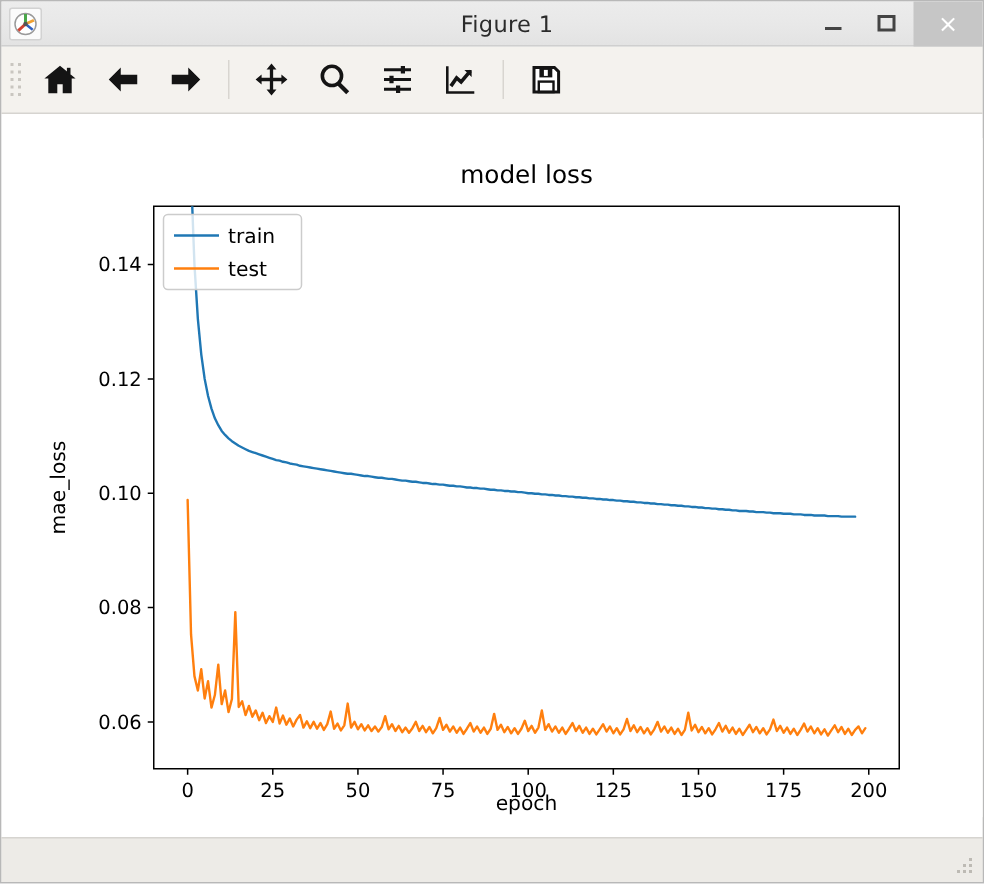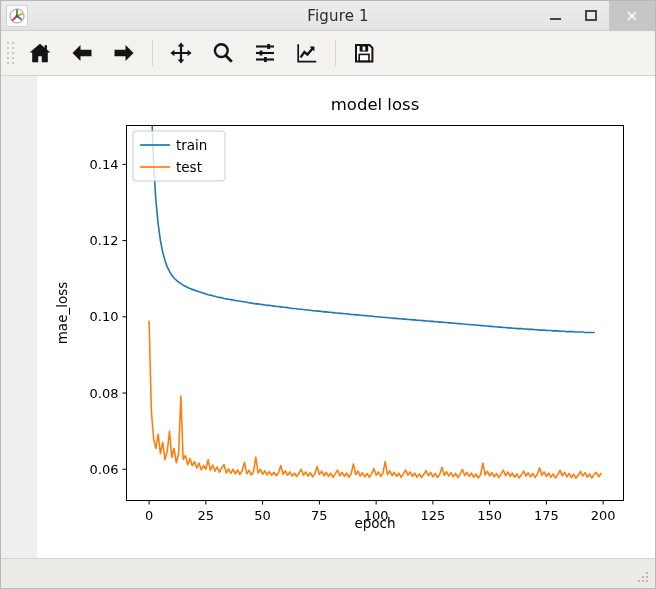--- a/index.html
+++ b/index.html
@@ -98,24 +98,23 @@
   }
   .tsep {
     width: 1px; height: 26px;
     background: #d8d5d0;
     margin: 0 7px;
   }
   
   #canvas-wrap {
     flex: 1 1 auto;
     background: #ffffff;
-    padding: 4px;
+    padding: 16px;
     position: relative;
     overflow: hidden;
-    margin-left: 36px;
   }
   #figure { display: block; }
   
   #statusbar {
     flex: 0 0 30px;
     height: 30px;
     background: #edebe7;
     border-top: 1px solid #d6d4d0;
     position: relative;
   }

